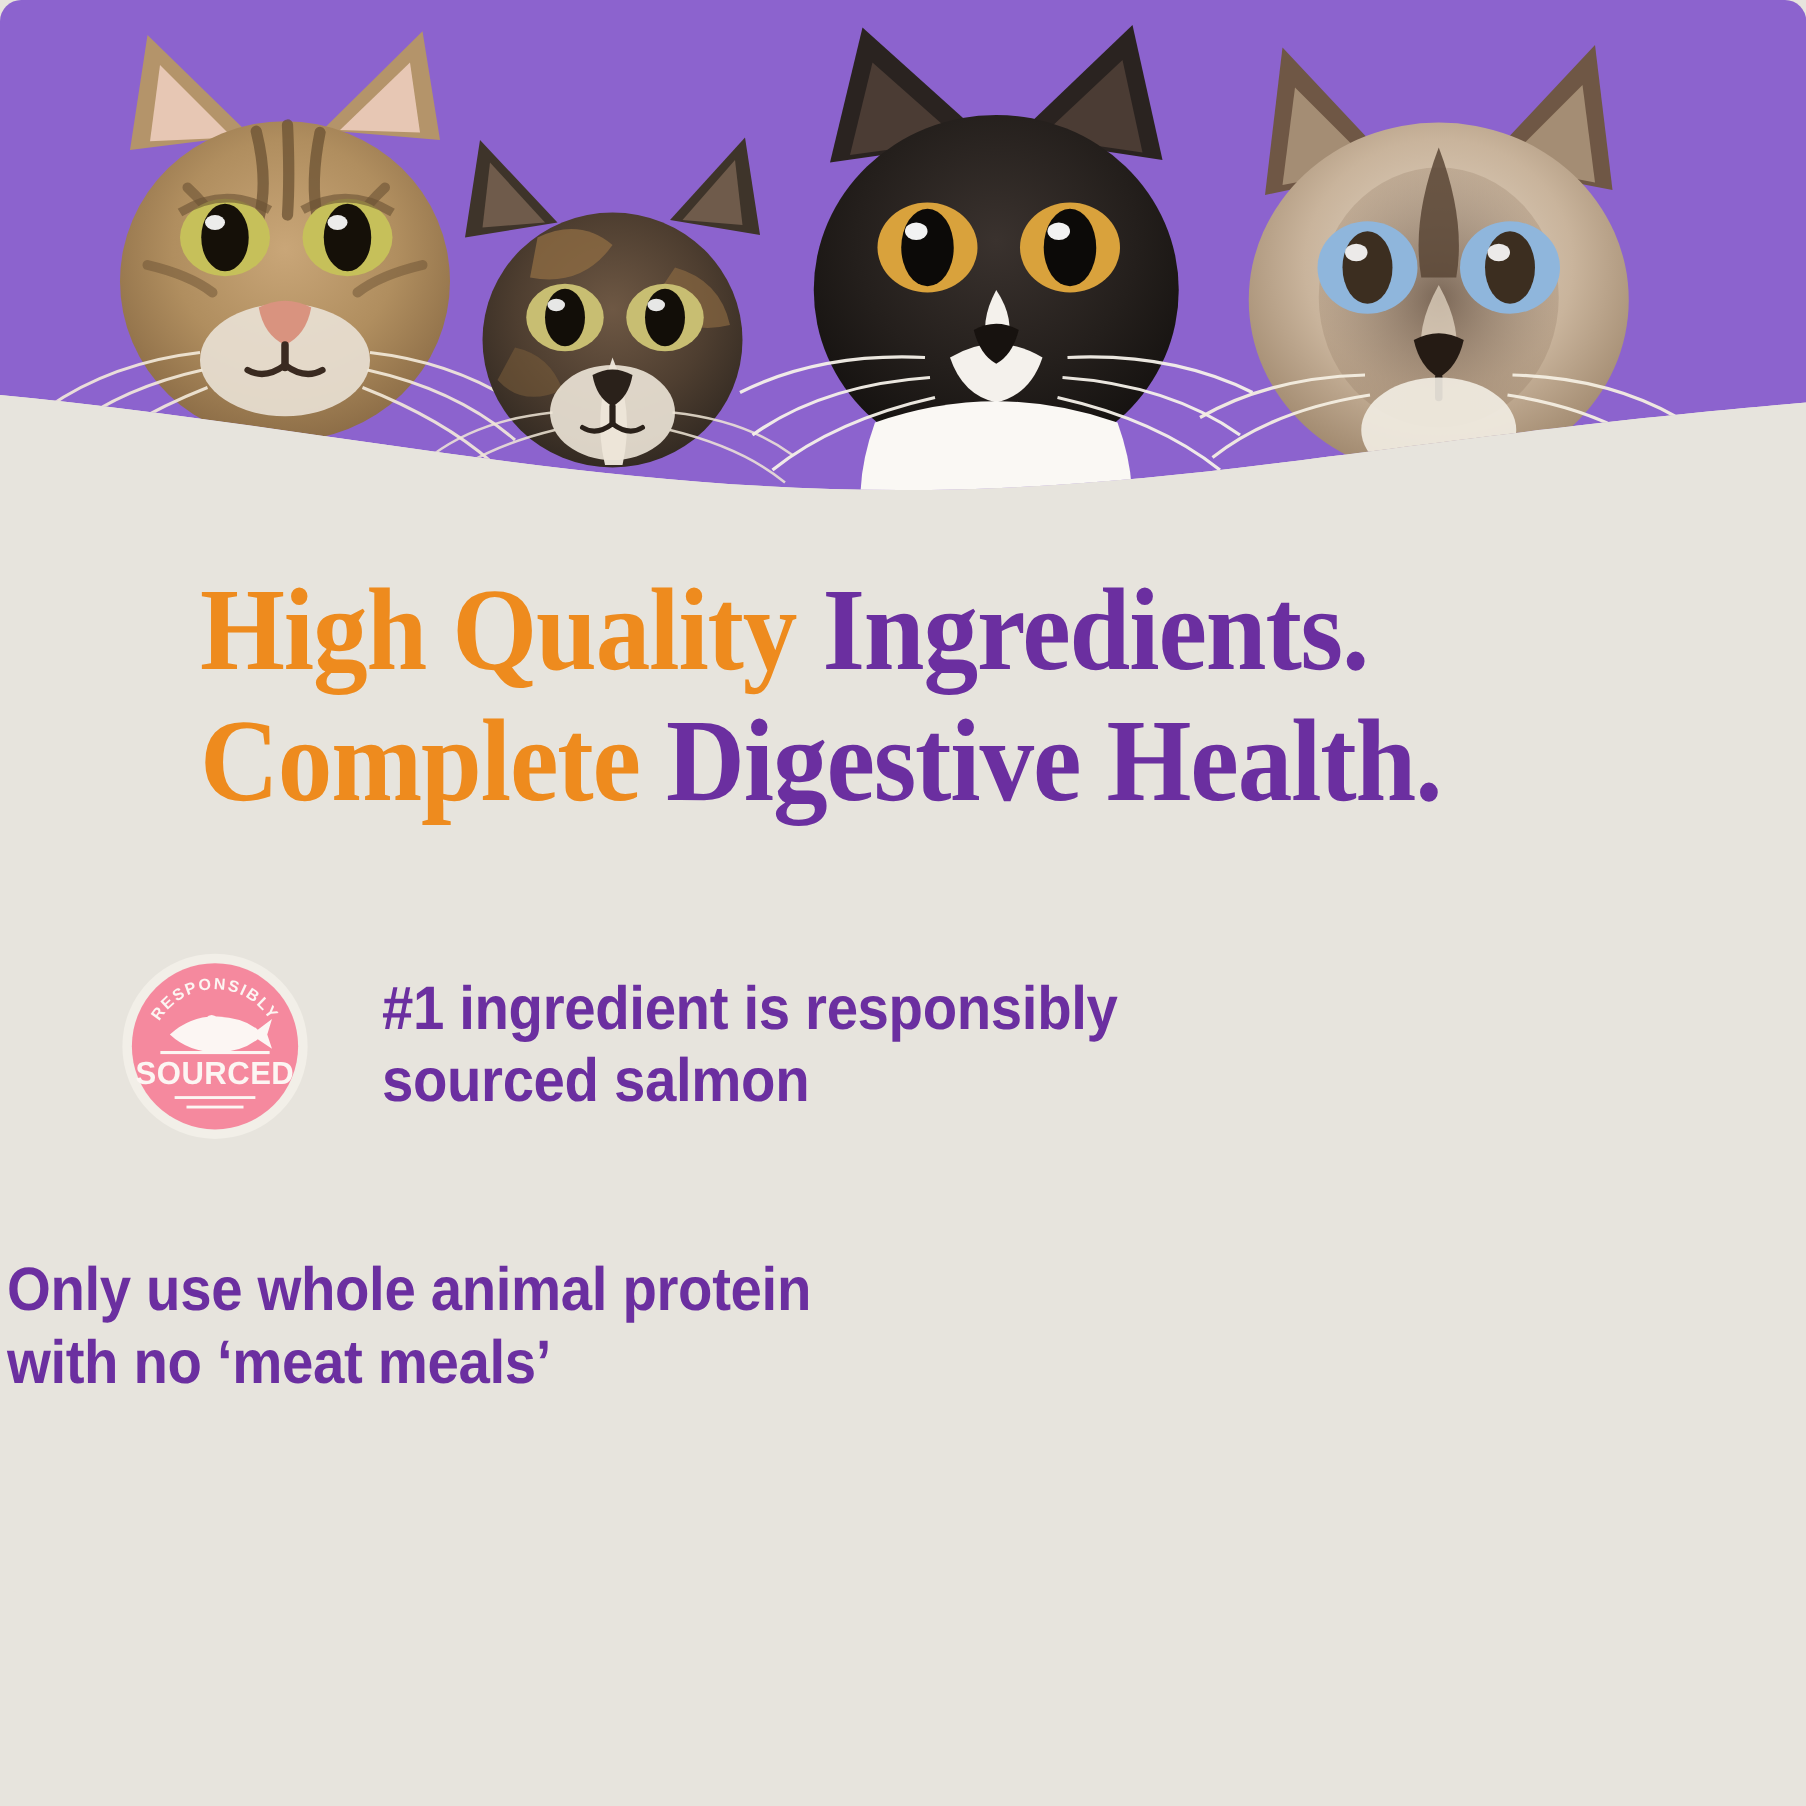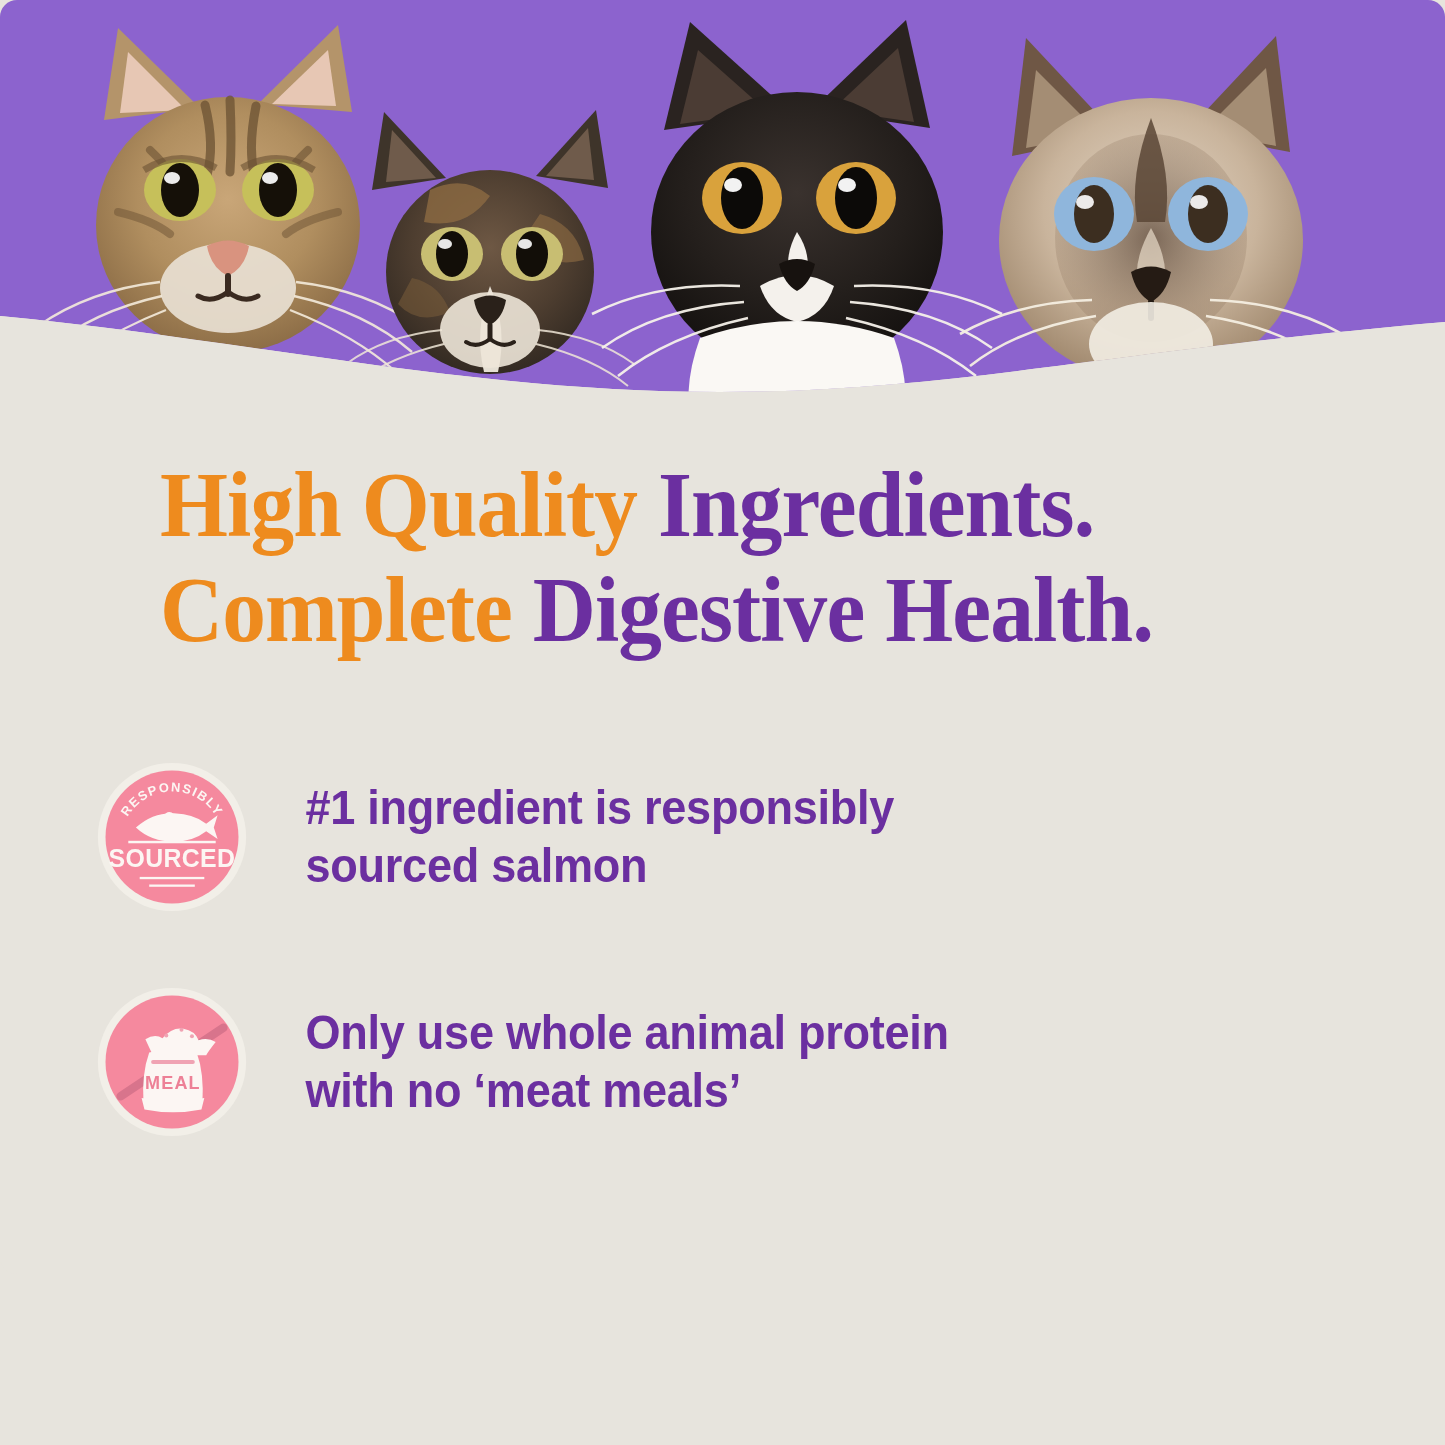--- a/index.html
+++ b/index.html
@@ -272,39 +272,19 @@
           <text x="80" y="112" text-anchor="middle" font-family="'Liberation Sans',sans-serif" font-size="27" font-weight="bold" fill="#FCF6F3" letter-spacing="0.4" transform="scale(0.97,1) translate(2.4,0)">SOURCED</text>
           <rect x="46" y="122" width="68" height="2.4" fill="#FCF6F3"></rect>
           <rect x="56" y="130" width="48" height="2.4" fill="#FCF6F3"></rect>
         </svg>
       </div>
       <div class="btext">#1 ingredient is responsibly
 sourced salmon</div>
     </div>
 
     <div class="bullet">
-      <div class="badge-wrap">
-        <svg class="badge" viewBox="0 0 160 160">
-          <circle cx="80" cy="80" r="78" fill="#F2EFE8"></circle>
-          <circle cx="80" cy="80" r="70" fill="#F5899E"></circle>
-
-          <line x1="26" y1="116" x2="134" y2="44" stroke="#D8748C" stroke-width="9" stroke-linecap="round"></line>
-
-          <g fill="#FCF6F3">
-            <path d="M52,56 q10,-6 18,-1 q10,-12 22,-10 q12,2 16,12 q10,-3 18,2 q-8,10 -10,14 l-56,0 q-3,-6 -8,-17 Z"></path>
-            <path d="M56,70 q26,-7 50,0 q8,22 6,54 q-31,6 -62,0 q-2,-32 6,-54 Z"></path>
-            <path d="M48,118 q32,7 66,0 l-3,12 q-30,6 -60,0 Z"></path>
-          </g>
-          <rect x="58" y="78" width="46" height="4" rx="2" fill="#F0A3B3"></rect>
-          <text x="81" y="108" text-anchor="middle" font-family="'Liberation Sans',sans-serif" font-size="19" font-weight="bold" fill="#ED8096" letter-spacing="1.2">MEAL</text>
-
-          <circle cx="74" cy="52" r="2.1" fill="#F0A3B3"></circle>
-          <circle cx="90" cy="46" r="2.1" fill="#F0A3B3"></circle>
-          <circle cx="101" cy="53" r="2.1" fill="#F0A3B3"></circle>
-        </svg>
-      </div>
       <div class="btext">Only use whole animal protein
 with no ‘meat meals’</div>
     </div>
 
 
   </div>
 </div>
 
 </body></html>

